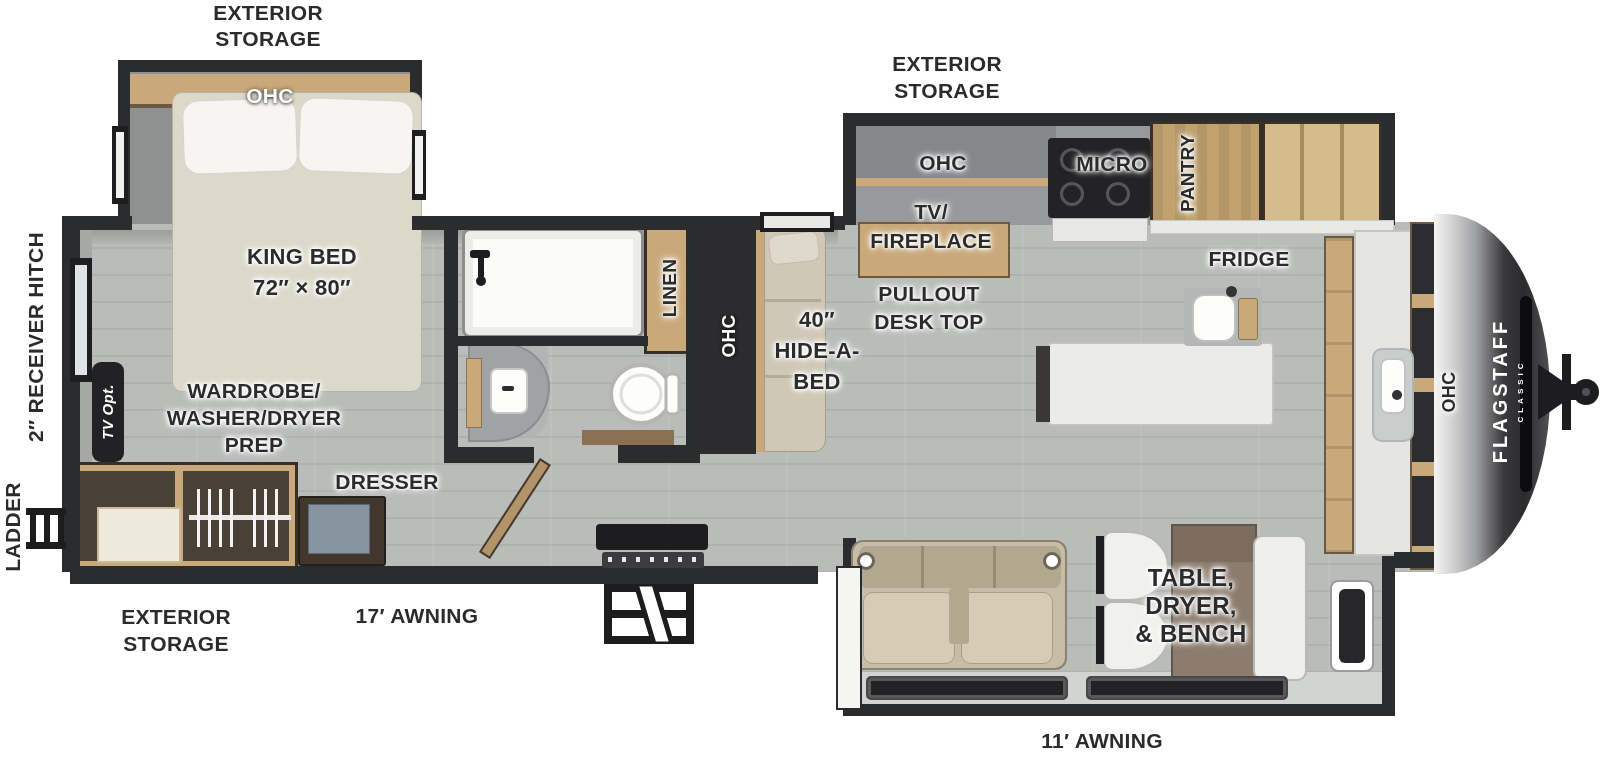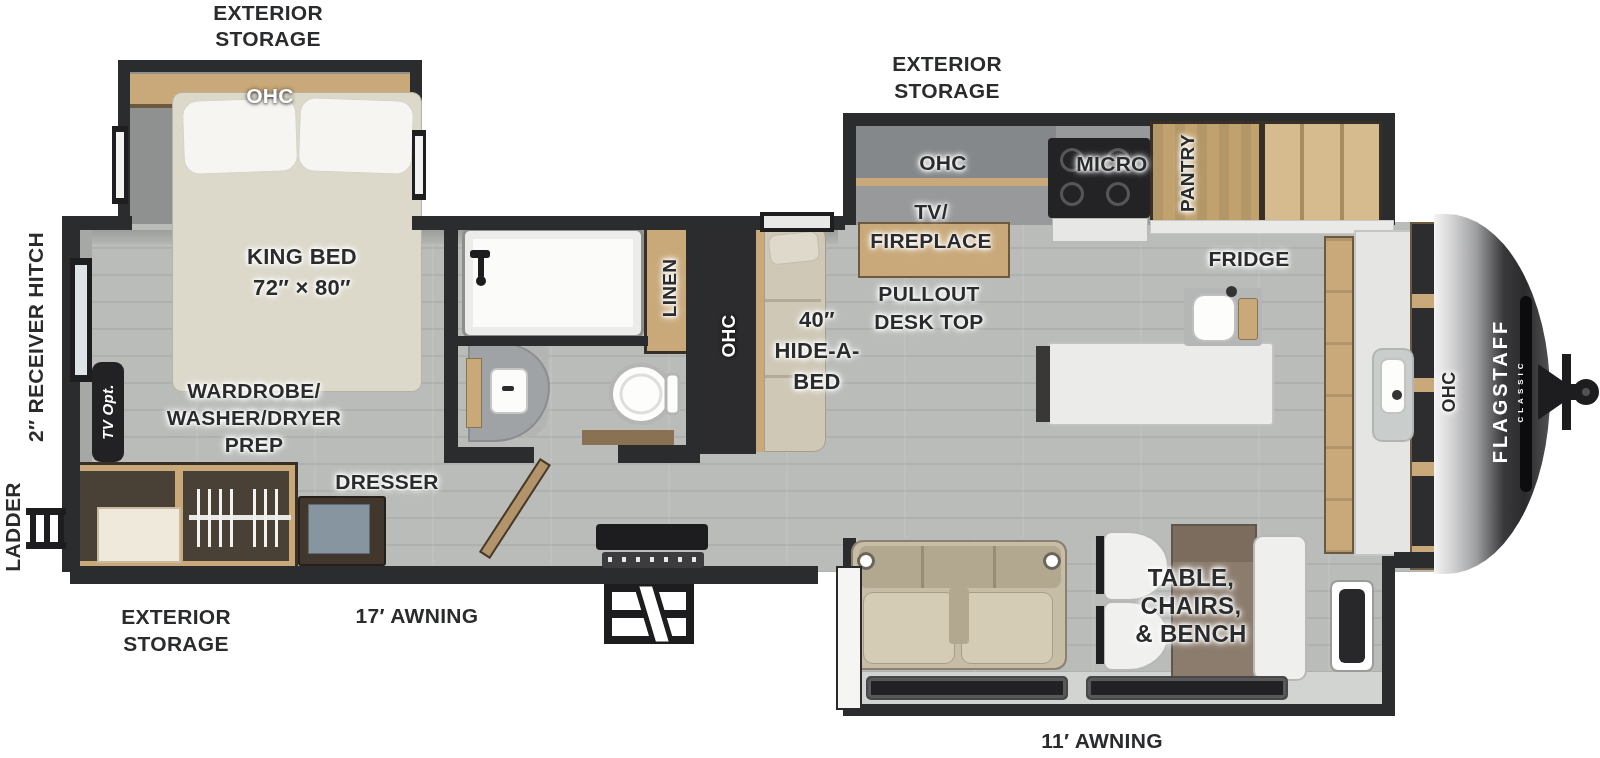--- a/index.html
+++ b/index.html
@@ -289,20 +289,20 @@
     <div>TV/</div>
     <div>FIREPLACE</div>
   </div>
   <div class="lbl" style="left:1112px;top:164px;font-size:21px;">MICRO</div>
   <div class="lbl rot" style="left:1188px;top:173px;font-size:19px;">PANTRY</div>
   <div class="lbl" style="left:1249px;top:259px;font-size:21px;">FRIDGE</div>
   <div class="lbl rot" style="left:1449px;top:392px;font-size:18px;">OHC</div>
 
   <div class="lbl" style="left:1191px;top:606px;font-size:24px;line-height:28px;">
     <div>TABLE,</div>
-    <div>CHAIRS,</div>
+    <div>DRYER,</div>
     <div>&amp; BENCH</div>
   </div>
 
   <div class="lbl rot white" style="left:1500px;top:391px;font-size:20px;letter-spacing:3px;text-shadow:none;">FLAGSTAFF</div>
   <div class="lbl rot white" style="left:1521px;top:391px;font-size:8px;letter-spacing:4px;text-shadow:none;">CLASSIC</div>
 
 </div>
 
 </body></html>

